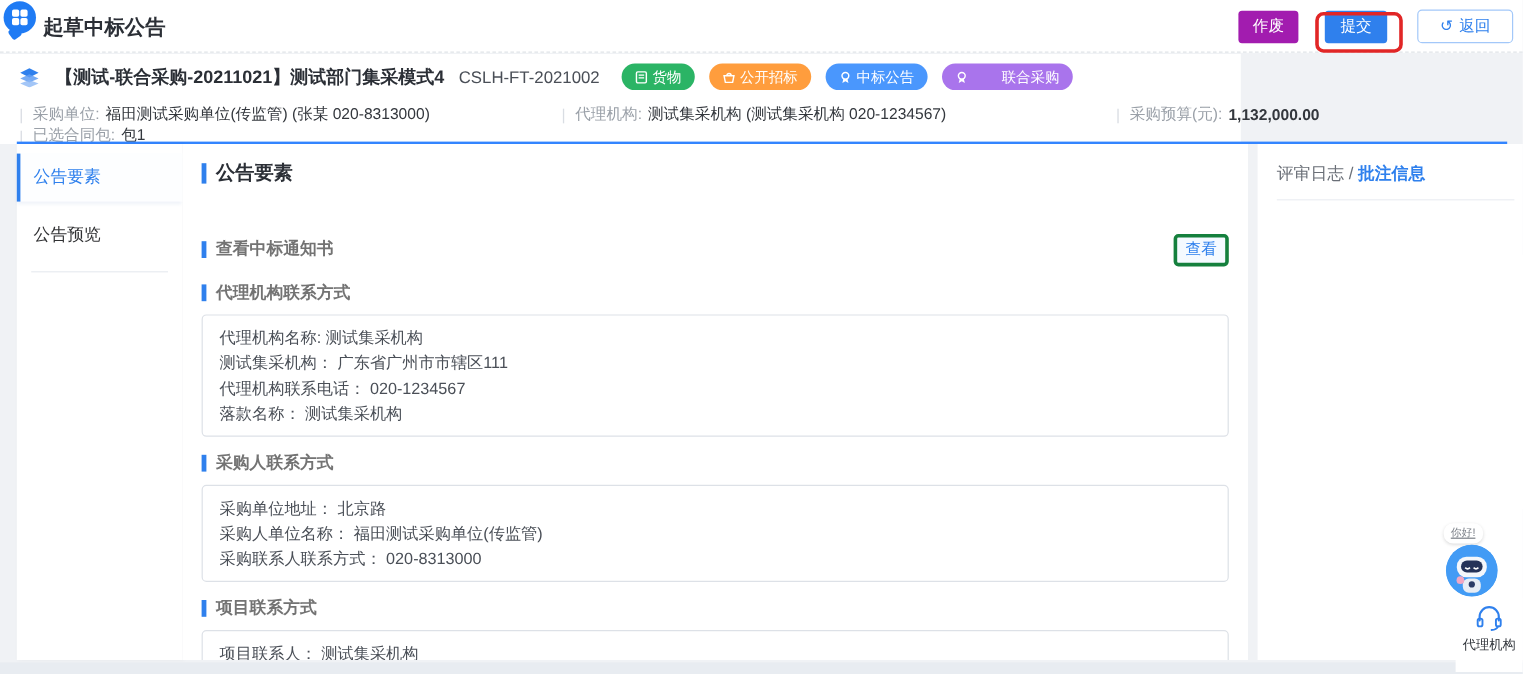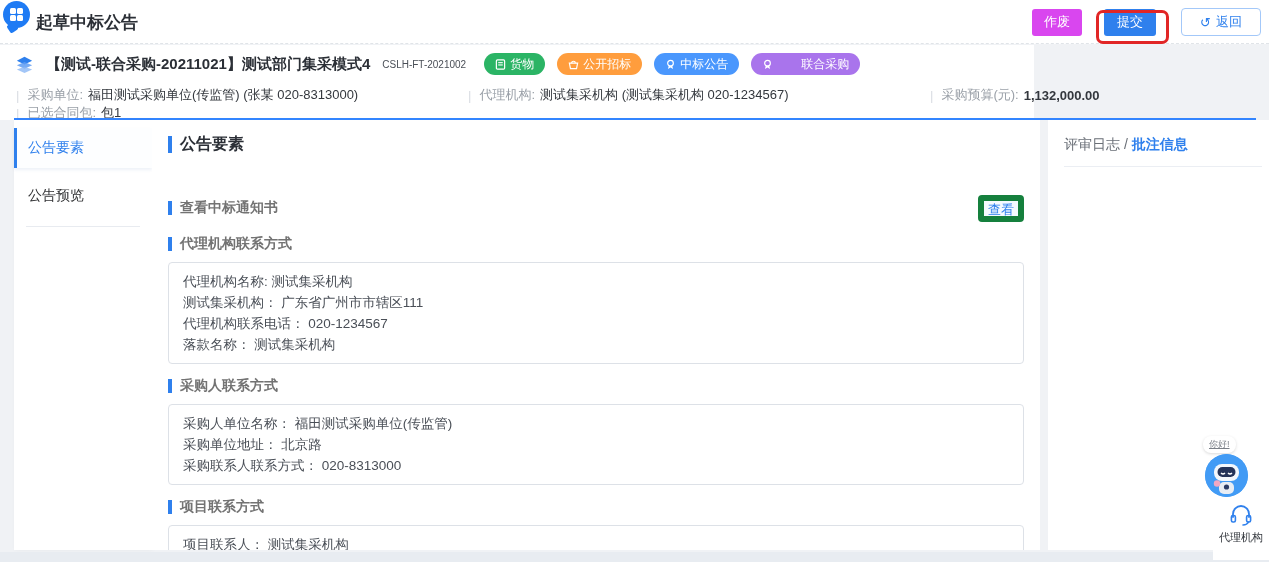--- a/index.html
+++ b/index.html
@@ -27,21 +27,21 @@
   .btn-submit { width:52px; height:27px; color:#fff; margin-right:25px; }
   .btn-back { width:80px; height:28px; background:#fff; border:1px solid #a3c8f9;
     color:#2f80ed; border-radius:4px; gap:5px; }
   .submit-annotation { position:absolute; left:1096px; top:10px; width:73px; height:34px;
     border:3px solid #e12626; border-radius:7px; z-index:8; pointer-events:none; }
   
   .proj-banner { position:absolute; left:0; top:45px; width:1034px; height:75px; background:#fff; }
   .proj-row1 { position:absolute; left:16px; top:8px; display:flex; align-items:center; }
   .layers-icon { width:17px; height:17px; margin-right:13px; flex:none; }
   .proj-name { font-size:15px; font-weight:bold; color:#2b2f36; }
-  .proj-code { font-size:10px; color:#4a4f57; margin-left:12px; }
+  .proj-code { font-size:14px; color:#4a4f57; margin-left:12px; }
   .tags { display:flex; align-items:center; gap:12px; margin-left:18px; }
   .tag { height:22px; display:inline-flex; align-items:center; gap:4px; color:#fff;
     font-size:12px; padding:0 11px; border-radius:11px; }
   .tag svg { width:11px; height:11px; }
   .proj-row2 { position:absolute; top:41px; left:0; width:100%; height:18px; font-size:13px; }
   .info-item { position:absolute; display:flex; align-items:center; white-space:nowrap; }
   .sep { color:#d9dde3; margin-right:8px; font-size:13px; }
   .info-label { color:#9aa0a8; margin-right:5px; }
   .info-value { color:#33373d; }
   .info-bold { font-weight:bold; }
@@ -55,21 +55,21 @@
   .side-tab.active { color:#2f80ed; border-left:3px solid #2f80ed; padding-left:11px;
     background:#fdfeff; box-shadow:0 2px 3px rgba(31,80,160,0.08); }
   .side-divider { height:1px; background:#e8ebf0; margin:10px 12px 0 12px; }
   .content { position:absolute; left:152px; top:120px; width:888px; height:430px; background:#fff;
     padding:14px 16px 0 16px; overflow:hidden; }
   .c-heading { display:flex; align-items:center; font-size:16px; font-weight:bold; color:#2b2f36; }
   .bluebar { width:4px; height:17px; background:#2f80ed; margin-right:8px; flex:none; }
   .notice-row { margin-top:39px; display:flex; align-items:center; justify-content:space-between; height:28px; }
   .sec-title { display:flex; align-items:center; font-size:14px; font-weight:bold; color:#737373; }
   .sec-title .bluebar { height:14px; }
-  .btn-view { width:46px; height:27px; background:#f5faff; border:6px solid #15803d;
+  .btn-view { width:46px; height:27px; background:#f5faff; border:3px solid #15803d;
     color:#2f80ed; font-size:13px; border-radius:4px; cursor:pointer; font-family:inherit; }
   .section { margin-top:13px; }
   .info-box { margin-top:9px; border:1px solid #dde1e7; border-radius:4px;
     padding:8px 14px; font-size:13.5px; color:#4a4f57; }
   .info-box div { line-height:21px; }
   .right-panel { position:absolute; left:1048px; top:120px; width:230px; height:430px;
     background:#fff; padding:16px 16px 0 16px; }
   .rp-header { font-size:14px; color:#6a6f77; }
   .rp-header .rp-link { color:#2f80ed; font-weight:bold; cursor:pointer; }
   .rp-divider { height:1px; background:#ebeef3; margin-top:12px; }
@@ -82,21 +82,21 @@
   .cs-card { position:absolute; left:1213px; top:498px; width:56px; height:62px; background:#fff;
     display:flex; flex-direction:column; align-items:center; padding-top:6px; gap:4px; z-index:11; cursor:pointer; }
   .cs-label { font-size:11px; color:#33373d; white-space:nowrap; }
 </style>
 </head>
 <body>
 
 <div class="top-header">
   <div class="page-title">起草中标公告</div>
   <div class="hdr-btns">
-    <button class="btn btn-void" style="background: #d946ef;">作废</button>
+    <button class="btn btn-void" style="background: #a21caf;">作废</button>
     <button class="btn btn-submit" style="background: rgb(47, 128, 237);">提交</button>
     <button class="btn btn-back">
       <span>↺</span>
       <span>返回</span>
     </button>
   </div>
 </div>
 <div class="submit-annotation"></div>
 <div class="float-bubble">
   <div class="float-grid">
@@ -205,22 +205,22 @@
       <div>落款名称： 测试集采机构</div>
     </div>
   </div>
 
   <div class="section">
     <div class="sec-title">
       <span class="bluebar"></span>
       <span>采购人联系方式</span>
     </div>
     <div class="info-box">
+      <div>采购单位地址： 北京路</div>
       <div>采购人单位名称： 福田测试采购单位(传监管)</div>
-      <div>采购单位地址： 北京路</div>
       <div>采购联系人联系方式： 020-8313000</div>
     </div>
   </div>
 
   <div class="section">
     <div class="sec-title">
       <span class="bluebar"></span>
       <span>项目联系方式</span>
     </div>
     <div class="info-box">

